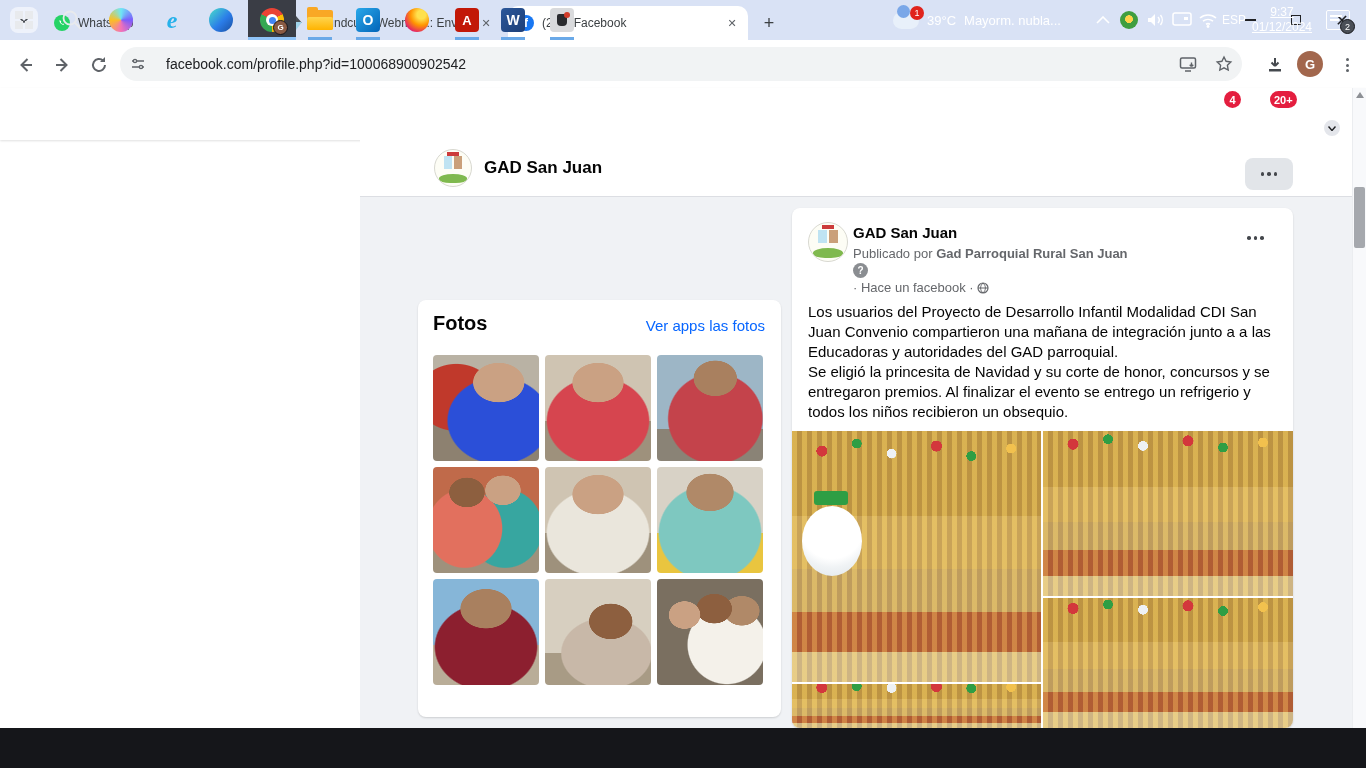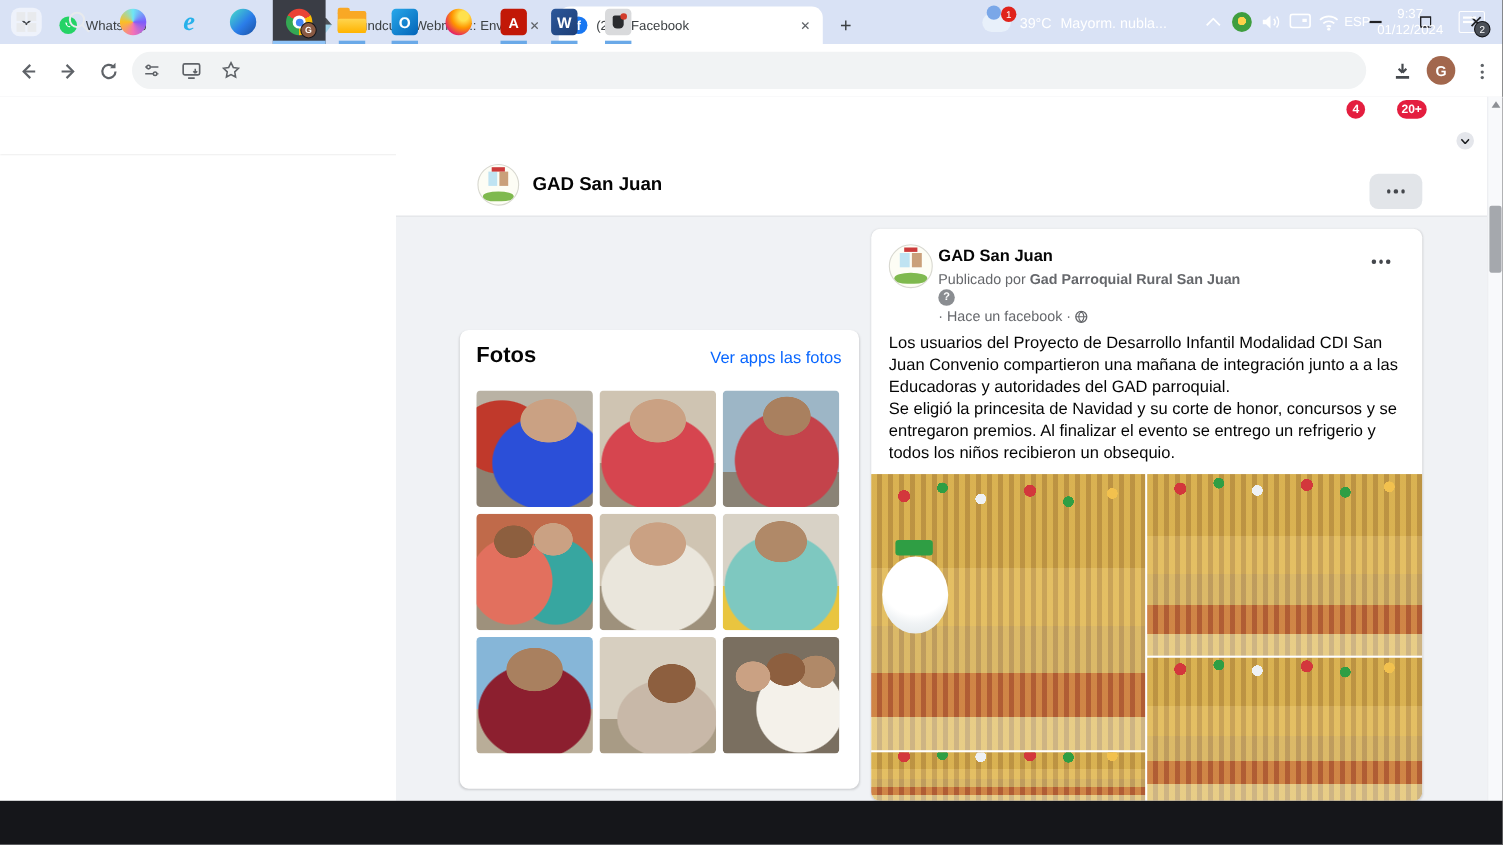--- a/index.html
+++ b/index.html
@@ -283,20 +283,21 @@
   </div>
   <div class="abs omnibox">
     <span class="obicon">
       <svg width="16" height="16" viewBox="0 0 16 16">
           <circle cx="5" cy="5" r="1.6" fill="none" stroke="#5f6368" stroke-width="1.4"></circle>
           <path d="M7 5h7M2 5h1.4" stroke="#5f6368" stroke-width="1.4"></path>
           <circle cx="11" cy="11" r="1.6" fill="none" stroke="#5f6368" stroke-width="1.4"></circle>
           <path d="M2 11h7.4M13 11h1" stroke="#5f6368" stroke-width="1.4"></path>
         </svg>
     </span>
+    <span class="urltext">facebook.com/profile.php?id=100068900902542</span>
     <span class="obicon">
       <svg width="18" height="18" viewBox="0 0 18 18">
           <rect x="1.5" y="3" width="15" height="10" rx="1.5" fill="none" stroke="#5f6368" stroke-width="1.5"></rect>
           <path d="M6 16h6" stroke="#5f6368" stroke-width="1.5"></path>
           <path d="M12.5 7.5v4m0 0l-1.8-1.8m1.8 1.8l1.8-1.8" stroke="#5f6368" stroke-width="1.4" fill="none"></path>
         </svg>
     </span>
     <span class="obicon">
       <svg width="18" height="18" viewBox="0 0 18 18">
           <path d="M9 2l2.1 4.3 4.7.7-3.4 3.3.8 4.7L9 12.8 4.8 15l.8-4.7L2.2 7l4.7-.7z" fill="none" stroke="#5f6368" stroke-width="1.4"></path>
@@ -661,21 +662,21 @@
         <path d="M12 5h4v3h-4z" fill="#fff"></path>
       </svg>
   </div>
   <div class="abs tray" style="left:1198px;">
     <svg width="20" height="16" viewBox="0 0 20 16">
         <path d="M2 6a12 12 0 0 1 16 0M5 9.2a8 8 0 0 1 10 0M8 12.2a4 4 0 0 1 4 0" fill="none" stroke="#fff" stroke-width="1.6"></path>
         <circle cx="10" cy="14.5" r="1.4" fill="#fff"></circle>
       </svg>
   </div>
   <div class="abs tray esp" style="left:1222px;">ESP</div>
-  <div class="abs tray" style="left:1246px;">
+  <div class="abs tray" style="left:1246px;text-decoration:underline;">
     <span class="clock"><span>9:37</span><br>
     <span>01/12/2024</span></span>
   </div>
   <div class="abs tray" style="left:1326px;">
     <span class="notif">
       <i style="top:4px;width:12px;"></i>
         <i style="top:8px;width:9px;"></i>
       <span class="nbadge">2</span>
     </span>
   </div>

